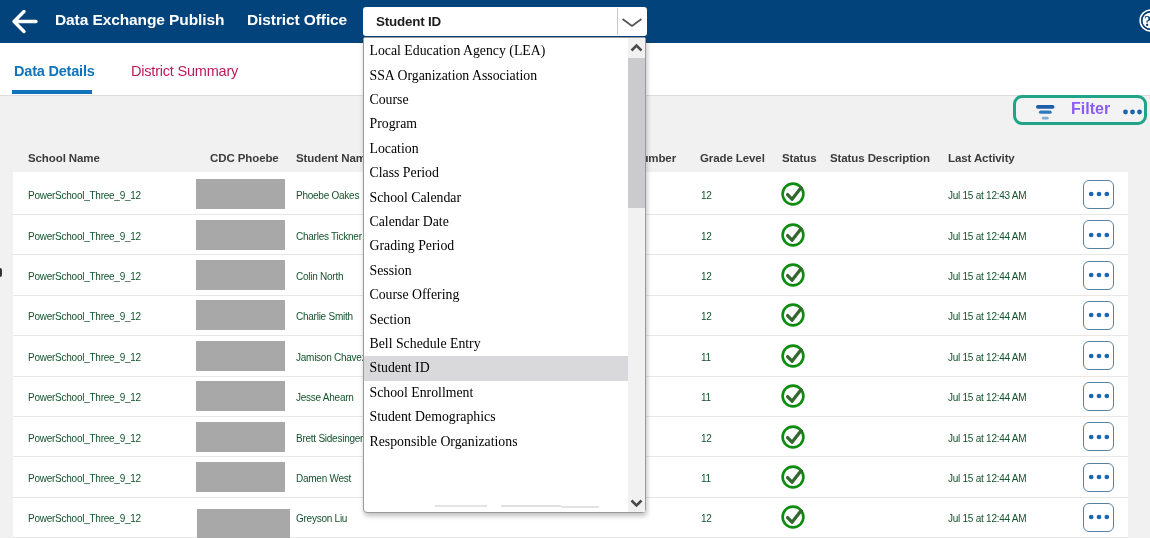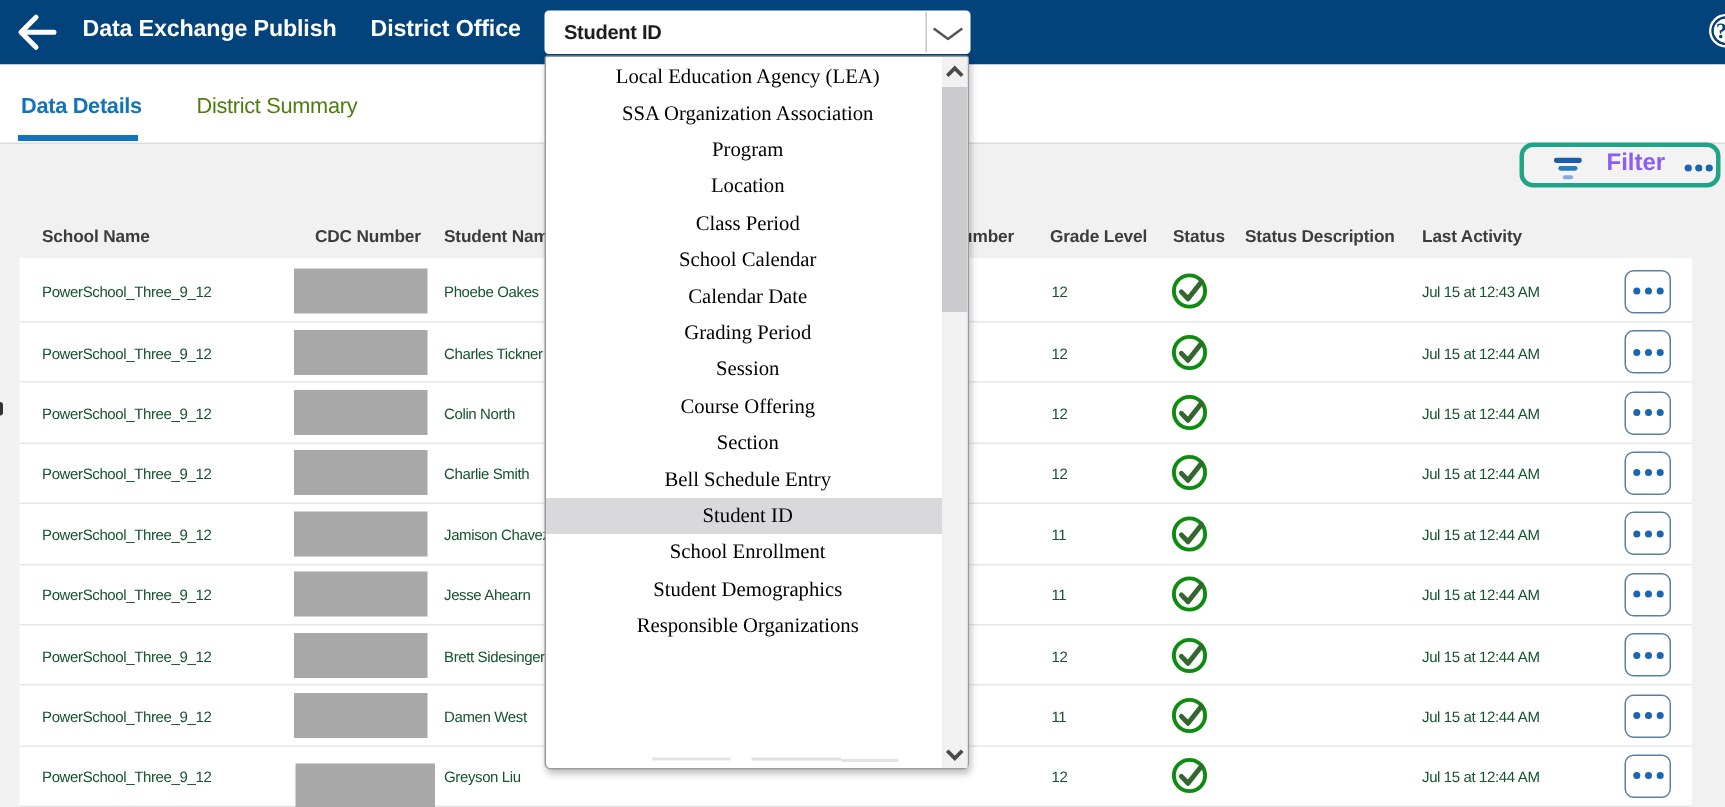--- a/index.html
+++ b/index.html
@@ -20,21 +20,21 @@
 .dotbtn { position:absolute; left:1083px; width:31px; height:29px; background:#fff;
   border:1px solid #5781a0; border-radius:6px; }
 .filter { position:absolute; left:1013px; top:95px; width:134px; height:30px;
   border:3px solid #1fa487; border-radius:9px; background:#f3f3f3; }
 .sel { position:absolute; left:363px; top:7px; width:284px; height:29px; background:#fff;
   border-radius:3px; }
 .dd { position:absolute; left:362.5px; top:36.5px; width:283px; height:476.5px; background:#fff;
   border:1px solid #9b9b9b; border-radius:2px 2px 4px 4px;
   box-shadow:1px 3px 5px rgba(0,0,0,0.25); }
 .opt { height:24.42px; line-height:24.42px; font-family:"Liberation Serif",serif;
-  font-size:13.8px; color:#000; padding-left:6px; white-space:nowrap;text-align:center; }
+  font-size:13.8px; color:#000; padding-left:6px; white-space:nowrap; }
 .hl { background:#d9d9dc; }
 .optwrap { position:absolute; left:0; top:1.7px; width:264px; }
 .sb { position:absolute; right:0; top:0; width:17px; height:474.5px; background:#f1f1f1; }
 .sbthumb { position:absolute; left:0; top:20px; width:17px; height:150px; background:#cbcbce; }
 </style></head>
 <body>
 <div class="nav">
   <svg style="position:absolute;left:11px;top:9px" width="27" height="25" viewBox="0 0 27 25">
     <path d="M13 2.5 L3 12.5 L13 22.5 M3.5 12.5 H25" fill="none" stroke="#fff" stroke-width="3.4" stroke-linecap="round" stroke-linejoin="round"></path>
     </svg>
@@ -42,40 +42,40 @@
   <div class="navtxt" style="left:247px">District Office</div>
   <svg style="position:absolute;left:1138.5px;top:9px" width="23" height="23" viewBox="0 0 23 23">
     <circle cx="11.5" cy="11.5" r="10.3" fill="none" stroke="#fff" stroke-width="1.7"></circle>
     <circle cx="11.5" cy="11.5" r="8.1" fill="#fff"></circle>
     <circle cx="11.5" cy="11.5" r="8.8" fill="none" stroke="#0b416f" stroke-width="1.4"></circle>
     <text x="8.7" y="16.6" text-anchor="middle" font-family="Liberation Serif,serif" font-weight="bold" font-size="14.5" fill="#0b416f">?</text>
     </svg>
 </div>
 <div class="tabs"></div>
 <div class="tab" style="left:14px;color:#1173b9;font-weight:700;top:43px">Data Details</div>
-<div class="tab" style="left:131px;color:#4d7c0f;top:43px">District Summary</div>
+<div class="tab" style="left:131px;color:#be185d;top:43px">District Summary</div>
 <div class="abs" style="left:12px;top:89.5px;width:80px;height:4px;background:#1173b9"></div>
 <div class="abs" style="left:0;top:268px;width:2px;height:9px;background:#333;border-radius:0 4px 4px 0"></div>
 <div class="abs" style="left:185px;top:518.5px;width:3px;height:3px;background:#777;border-radius:50%"></div>
 <div class="filter">
   <svg style="position:absolute;left:20px;top:7px" width="19" height="15" viewBox="0 0 19 15">
     <rect x="0" y="0" width="18.5" height="3.7" rx="1.85" fill="#1d5ca6"></rect>
     <rect x="2.9" y="5.6" width="12.8" height="3.2" rx="1.6" fill="#2e79bd"></rect>
     <rect x="5.9" y="11.8" width="6.8" height="2.7" rx="1.35" fill="#82abd4"></rect>
     </svg>
   <div style="position:absolute;left:55px;top:-1px;height:24px;line-height:24px;font-size:16px;
    font-weight:600;color:#8b5cf6">Filter</div>
   <svg width="22" height="6" viewBox="0 0 22 6" style="position:absolute;left:106px;top:11px">
     <circle cx="3.5" cy="3" r="2.4" fill="#1a65ae"></circle>
       <circle cx="10.5" cy="3" r="2.4" fill="#1a65ae"></circle>
     <circle cx="17.5" cy="3" r="2.4" fill="#1a65ae"></circle>
     </svg>
 </div>
 <div class="hdr" style="left:28px">School Name</div>
-<div class="hdr" style="left:210px">CDC Number</div>
+<div class="hdr" style="left:210px">CDC Phoebe</div>
 <div class="hdr" style="left:296px">Student Name</div>
 <div class="hdr" style="left:588px">Student Number</div>
 <div class="hdr" style="left:700px">Grade Level</div>
 <div class="hdr" style="left:782px">Status</div>
 <div class="hdr" style="left:830px">Status Description</div>
 <div class="hdr" style="left:948px">Last Activity</div>
 <div class="card"></div>
 <div class="sep" style="top:214.0px"></div>
 <div class="ct" style="left:28px;top:187.2px">PowerSchool_Three_9_12</div>
 <div class="blk" style="top:179.2px"></div>
@@ -233,20 +233,21 @@
   <div style="position:absolute;left:13px;top:0;height:29px;line-height:29px;font-size:13.4px;letter-spacing:-0.2px;font-weight:700;color:#1d1d1d">Student ID</div>
   <div style="position:absolute;left:254px;top:1px;height:27px;width:1px;background:#c8c8c8"></div>
   <svg style="position:absolute;left:258px;top:11px" width="22" height="9" viewBox="0 0 22 9">
     <path d="M1.5 1 L11 8 L20.5 1" fill="none" stroke="#555" stroke-width="1.7"></path>
     </svg>
 </div>
 <div class="dd">
   <div class="optwrap">
       <div class="opt">Local Education Agency (LEA)</div>
       <div class="opt">SSA Organization Association</div>
+      <div class="opt">Course</div>
       <div class="opt">Program</div>
       <div class="opt">Location</div>
       <div class="opt">Class Period</div>
       <div class="opt">School Calendar</div>
       <div class="opt">Calendar Date</div>
       <div class="opt">Grading Period</div>
       <div class="opt">Session</div>
       <div class="opt">Course Offering</div>
       <div class="opt">Section</div>
       <div class="opt">Bell Schedule Entry</div>

